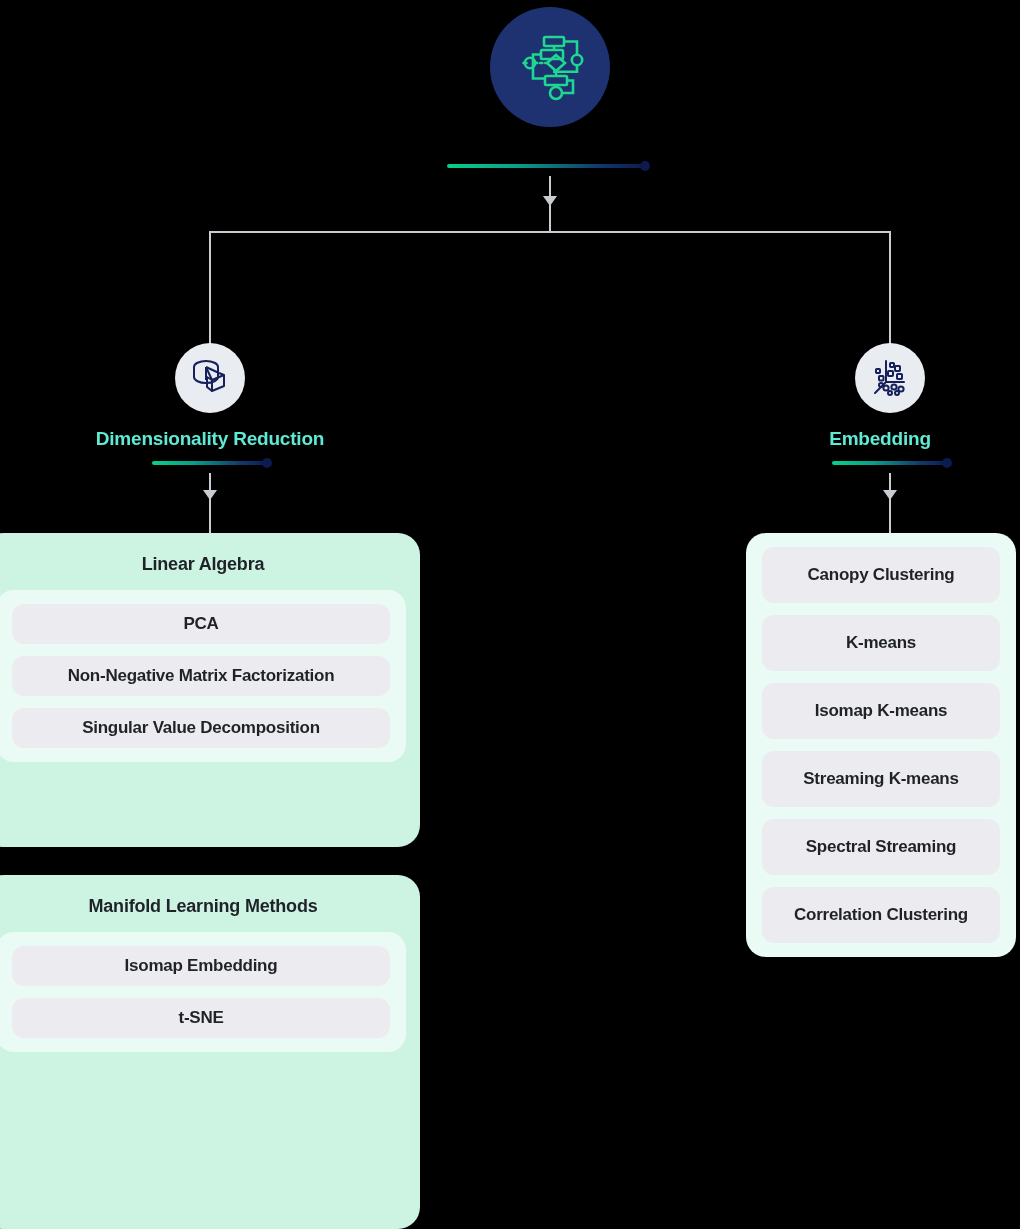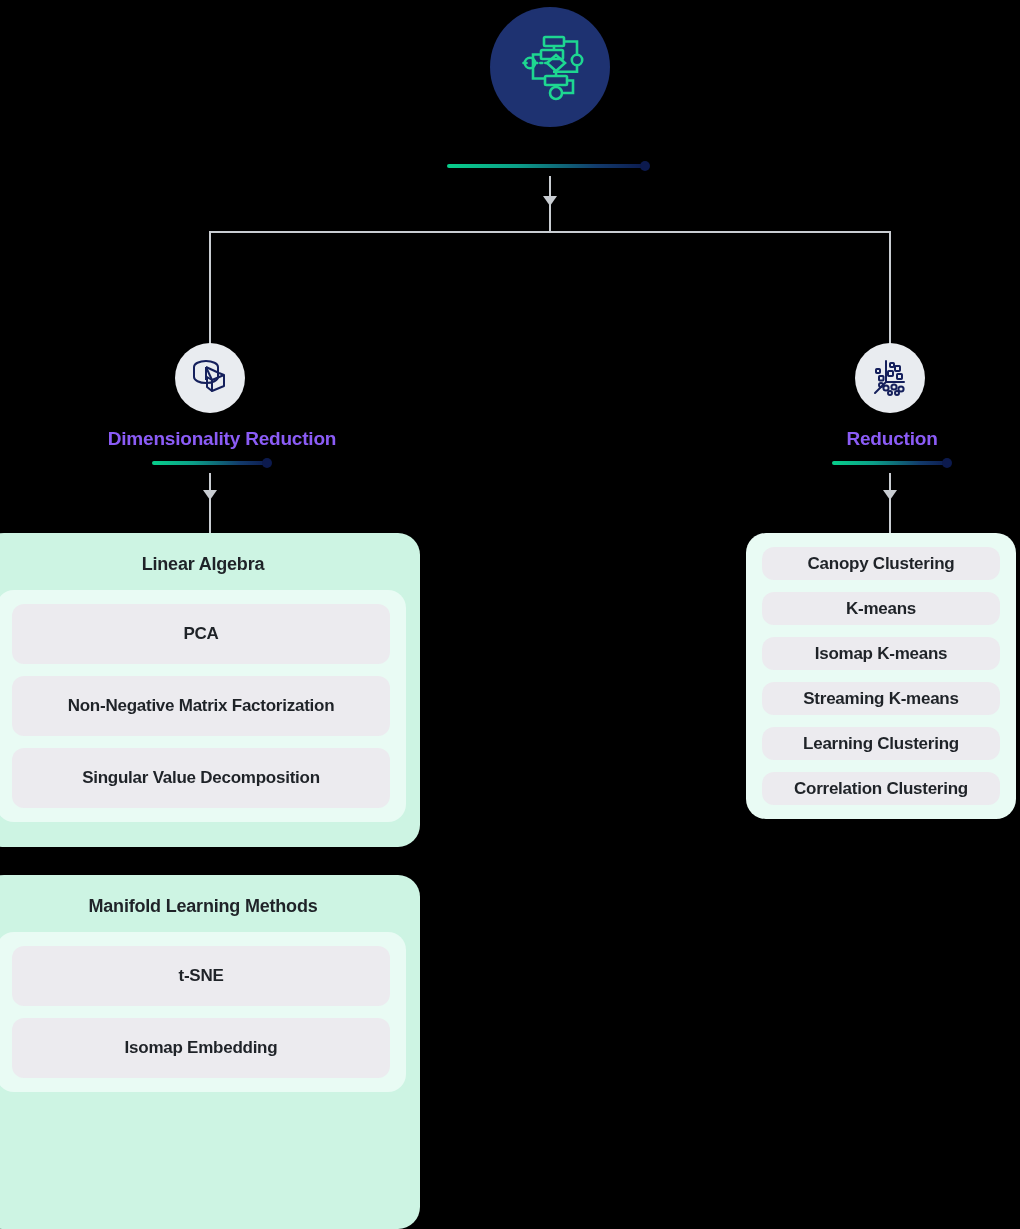--- a/index.html
+++ b/index.html
@@ -102,25 +102,24 @@
     justify-content: center;
   }
   #dimred-icon-circle { left: 175px; top: 343px; }
   #clustering-icon-circle { left: 855px; top: 343px; }
 
   
   .branch-label {
     position: absolute;
     font-size: 19px;
     font-weight: bold;
-    color: #8b5cf6;
+    color: #5eead4;
     letter-spacing: -0.2px;
     white-space: nowrap;
     text-align: center;
-    margin-left: 12px;
   }
   #dimred-label { left: 0px; top: 428px; width: 420px; }
   #clustering-label { left: 745px; top: 428px; width: 270px; }
 
   
   .card-outer {
     position: absolute;
     background: #cdf4e3;
     border-radius: 22px;
     box-sizing: border-box;
@@ -139,21 +138,21 @@
     border-radius: 18px;
     padding: 14px 16px;
     display: flex;
     flex-direction: column;
     gap: 12px;
     box-sizing: border-box;
   }
   .pill {
     background: #ecebef;
     border-radius: 12px;
-    height: 60px;
+    height: 40px;
     display: flex;
     align-items: center;
     justify-content: center;
     font-size: 17px;
     font-weight: bold;
     color: #1f2328;
     letter-spacing: -0.25px;
     white-space: nowrap;
     box-sizing: border-box;
   }
@@ -181,21 +180,21 @@
     top: 533px;
     width: 270px;
     background: #e9fbf4;
     border-radius: 20px;
     padding: 14px 16px;
     display: flex;
     flex-direction: column;
     gap: 12px;
     box-sizing: border-box;
   }
-  #card-clustering .pill { height: 33px; }
+  #card-clustering .pill { height: 56px; }
 </style>
 </head>
 <body>
 
 <div class="conn conn-v" id="trunk-top"></div>
 <div class="arrow-down" id="trunk-arrow"></div>
 <div class="conn conn-h" id="branch-bar"></div>
 <div class="conn conn-v" id="branch-left-v"></div>
 <div class="conn conn-v" id="branch-right-v"></div>
 
@@ -268,21 +267,21 @@
       <rect x="11" y="22" width="4.5" height="4.5" rx="0.8"></rect>
       <circle cx="18" cy="34" r="2.6"></circle>
       <circle cx="26" cy="33" r="2.6"></circle>
       <circle cx="33" cy="35" r="2.6"></circle>
       <circle cx="22" cy="39" r="2"></circle>
       <circle cx="29" cy="39" r="2"></circle>
       <circle cx="13" cy="31" r="2"></circle>
     </svg>
   </span>
 </div>
-<div class="branch-label" id="clustering-label">Reduction</div>
+<div class="branch-label" id="clustering-label">Embedding</div>
 <div class="grad-rule" id="right-rule">
   <div class="line"></div>
   <div class="dot"></div>
 </div>
 
 <div class="card-outer" id="card-linear-algebra">
   <div class="card-title">
     <div>Linear Algebra</div>
   </div>
   <div class="card-inner">
@@ -290,25 +289,25 @@
     <div class="pill">Non-Negative Matrix Factorization</div>
     <div class="pill">Singular Value Decomposition</div>
   </div>
 </div>
 
 <div class="card-outer" id="card-manifold">
   <div class="card-title">
     <div>Manifold Learning Methods</div>
   </div>
   <div class="card-inner">
+    <div class="pill">Isomap Embedding</div>
     <div class="pill">t-SNE</div>
-    <div class="pill">Isomap Embedding</div>
   </div>
 </div>
 
 <div id="card-clustering">
   <div class="pill">Canopy Clustering</div>
   <div class="pill">K-means</div>
   <div class="pill">Isomap K-means</div>
   <div class="pill">Streaming K-means</div>
-  <div class="pill">Learning Clustering</div>
+  <div class="pill">Spectral Streaming</div>
   <div class="pill">Correlation Clustering</div>
 </div>
 
 </body></html>

